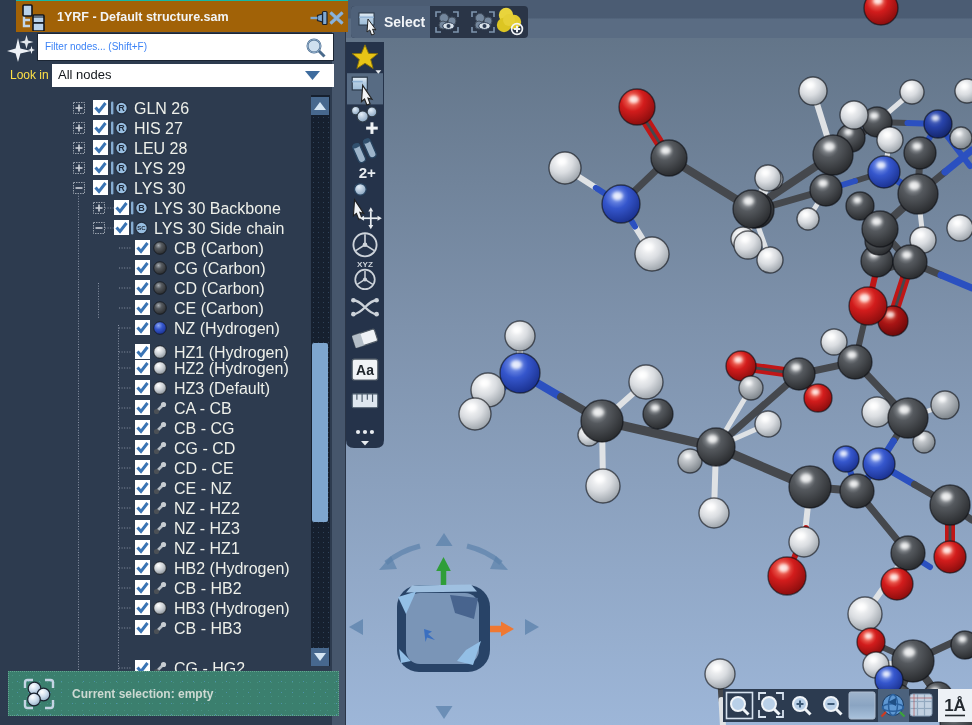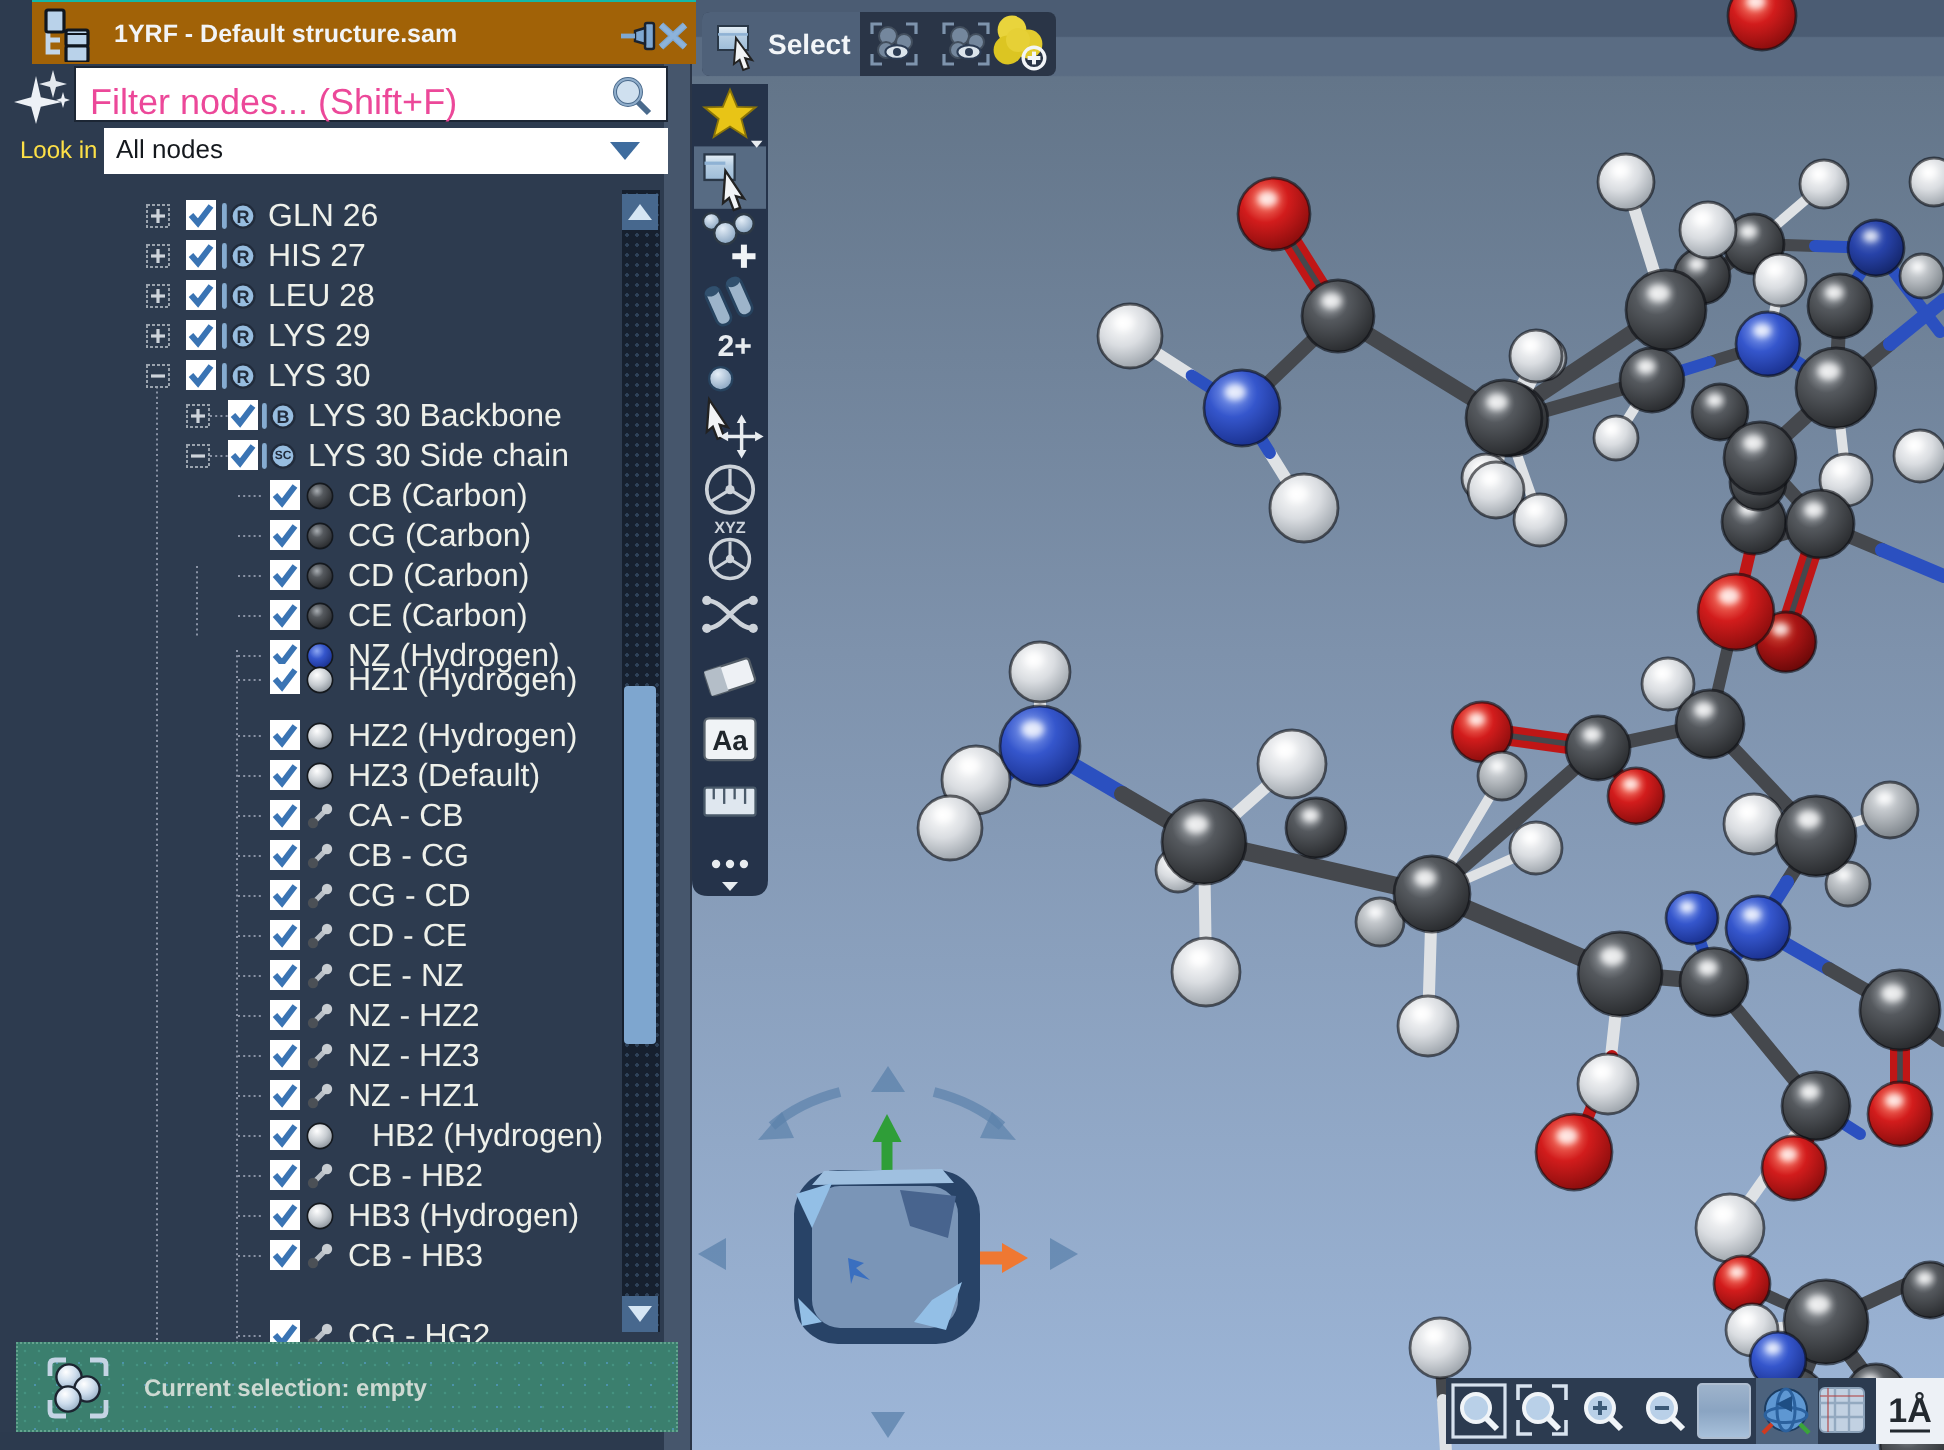--- a/index.html
+++ b/index.html
@@ -594,21 +594,21 @@
 </svg>
   </div>
   <svg class="abs" style="left:7px;top:35px" width="28" height="28">
 <g fill="#edf1f6">
 <path d="M11,3 L13.4,13.6 L24,16 L13.4,18.4 L11,27 L8.6,18.4 L0,16 L8.6,13.6 Z"></path>
 <path d="M19.5,0 L21,5.5 L26.5,7 L21,8.5 L19.5,14 L18,8.5 L12.5,7 L18,5.5 Z" opacity="0.95"></path>
 <path d="M24.5,11 L25.4,14.1 L28,15 L25.4,15.9 L24.5,19 L23.6,15.9 L21,15 L23.6,14.1 Z"></path>
 </g>
     </svg>
   <div class="abs" style="left:37px;top:33px;width:297px;height:28px;background:#fff;border:1px solid #1c2634">
-    <div class="abs" style="left:7px;top:7px;font-size:18px;color:#ec4899">Filter nodes... (Shift+F)</div>
+    <div class="abs" style="left:7px;top:7px;font-size:10px;color:#3b82f6">Filter nodes... (Shift+F)</div>
   </div>
   <svg class="abs" style="left:305px;top:37px" width="22" height="22">
 <circle cx="9" cy="9" r="6.5" fill="#cfe0ef" stroke="#4a6a8c" stroke-width="2"></circle>
 <circle cx="9" cy="9" r="6.5" fill="none" stroke="#90aecb" stroke-width="1"></circle>
 <line x1="14" y1="14" x2="19.5" y2="19.5" stroke="#4a6a8c" stroke-width="3"></line>
 </svg>
   <div class="abs" style="left:10px;top:68px;font-size:12px;color:#fde047">Look in</div>
   <div class="abs" style="left:52px;top:64px;width:282px;height:23px;background:#fff">
     <div class="abs" style="left:6px;top:3px;font-size:13px;color:#14181d">All nodes</div>
     <svg class="abs" style="right:14px;top:7px" width="15" height="9">
@@ -802,21 +802,21 @@
         </svg>
         <svg class="abs" style="left:135px;top:2px" width="15" height="15">
           <rect x="0" y="0" width="15" height="15" fill="#fff"></rect>
           <path d="M2.5 7.5 L6 11.5 L12.5 3" fill="none" stroke="#3a74b4" stroke-width="3"></path>
         </svg>
         <svg class="abs" style="left:153px;top:3px" width="14" height="14">
           <circle cx="7" cy="7" r="6.3" fill="url(#aN)" stroke="#14181d" stroke-width="0.8"></circle>
         </svg>
         <div class="abs rowtxt" style="left:174px;top:2px">NZ (Hydrogen)</div>
       </div>
-<div class="abs" style="left:0;top:240px;width:311px;height:20px">
+<div class="abs" style="left:0;top:252px;width:311px;height:20px">
         <svg class="abs" style="left:119px;top:9px" width="13" height="2">
           <line x1="0" y1="1" x2="12" y2="1" stroke="#8a93a5" stroke-width="1" stroke-dasharray="1,1.6"></line>
         </svg>
         <svg class="abs" style="left:135px;top:2px" width="15" height="15">
           <rect x="0" y="0" width="15" height="15" fill="#fff"></rect>
           <path d="M2.5 7.5 L6 11.5 L12.5 3" fill="none" stroke="#3a74b4" stroke-width="3"></path>
         </svg>
         <svg class="abs" style="left:153px;top:3px" width="14" height="14">
           <circle cx="7" cy="7" r="6.3" fill="url(#aHi)" stroke="#14181d" stroke-width="0.8"></circle>
         </svg>
@@ -972,21 +972,21 @@
         <svg class="abs" style="left:119px;top:9px" width="13" height="2">
           <line x1="0" y1="1" x2="12" y2="1" stroke="#8a93a5" stroke-width="1" stroke-dasharray="1,1.6"></line>
         </svg>
         <svg class="abs" style="left:135px;top:2px" width="15" height="15">
           <rect x="0" y="0" width="15" height="15" fill="#fff"></rect>
           <path d="M2.5 7.5 L6 11.5 L12.5 3" fill="none" stroke="#3a74b4" stroke-width="3"></path>
         </svg>
         <svg class="abs" style="left:153px;top:3px" width="14" height="14">
           <circle cx="7" cy="7" r="6.3" fill="url(#aHi)" stroke="#14181d" stroke-width="0.8"></circle>
         </svg>
-        <div class="abs rowtxt" style="left:186px;top:2px">HB2 (Hydrogen)</div>
+        <div class="abs rowtxt" style="left:174px;top:2px">HB2 (Hydrogen)</div>
       </div>
 <div class="abs" style="left:0;top:488px;width:311px;height:20px">
         <svg class="abs" style="left:119px;top:9px" width="13" height="2">
           <line x1="0" y1="1" x2="12" y2="1" stroke="#8a93a5" stroke-width="1" stroke-dasharray="1,1.6"></line>
         </svg>
         <svg class="abs" style="left:135px;top:2px" width="15" height="15">
           <rect x="0" y="0" width="15" height="15" fill="#fff"></rect>
           <path d="M2.5 7.5 L6 11.5 L12.5 3" fill="none" stroke="#3a74b4" stroke-width="3"></path>
         </svg>
         <svg class="abs" style="left:153px;top:3px" width="14" height="14">

